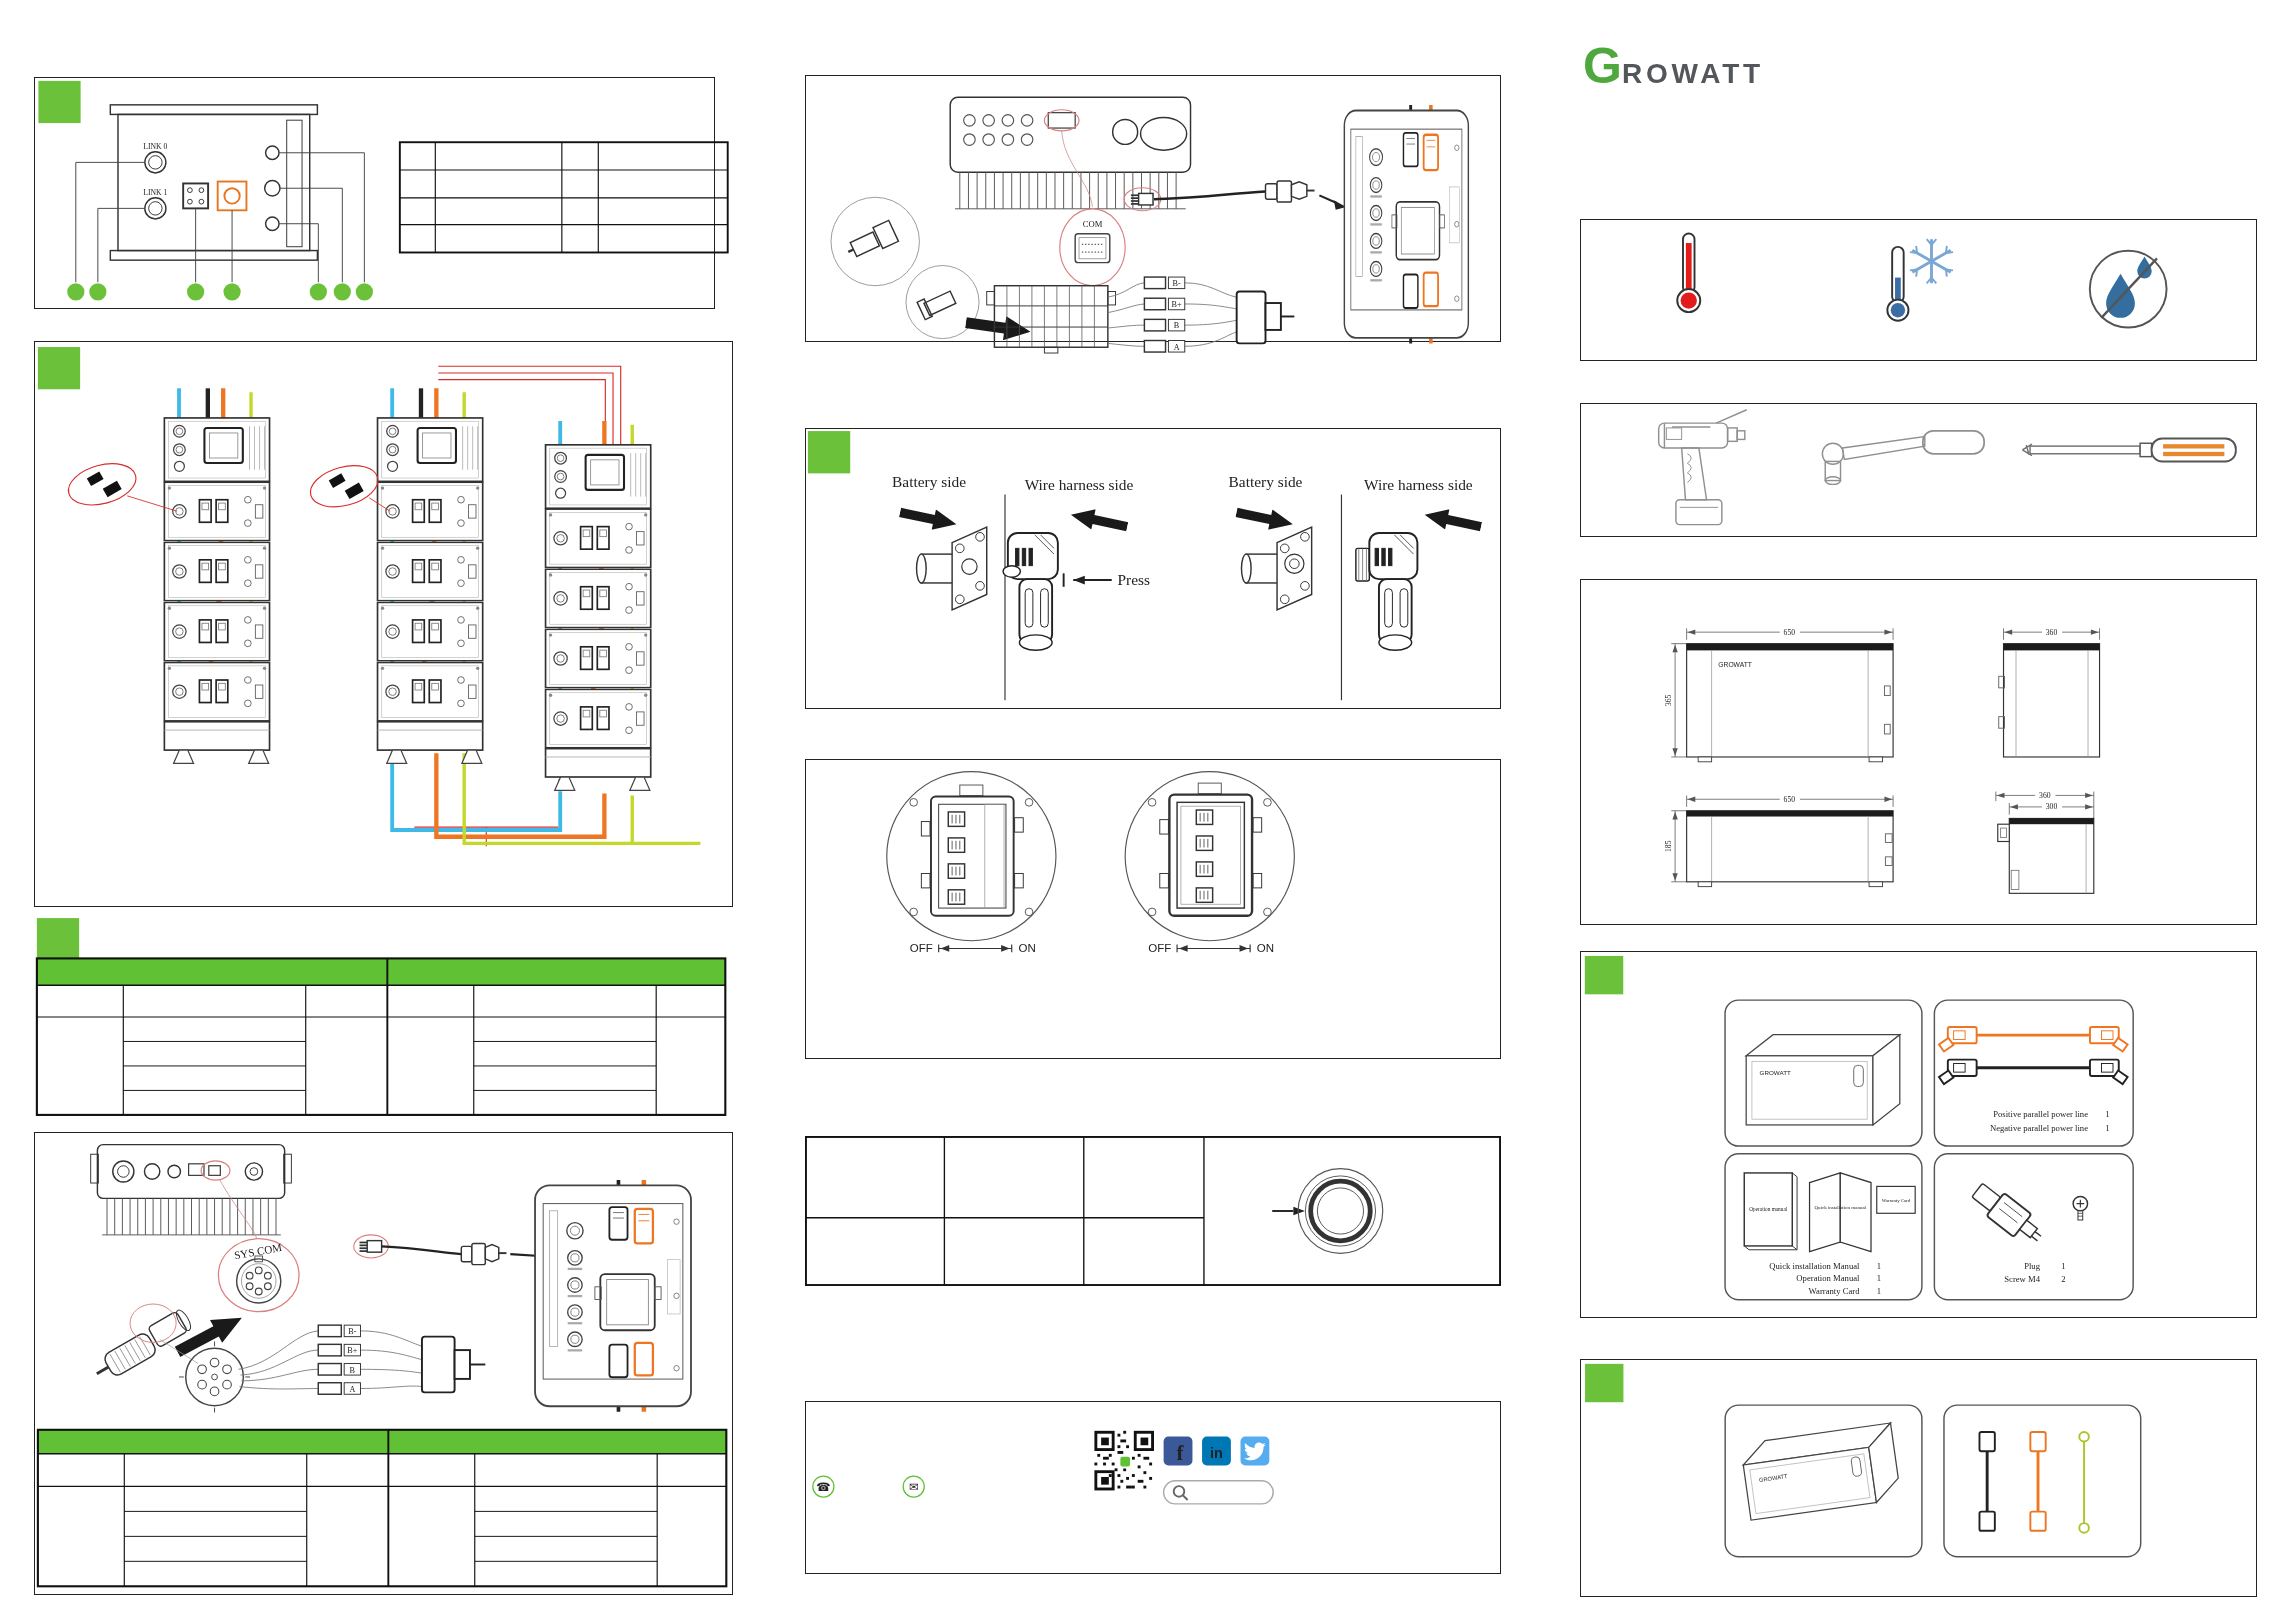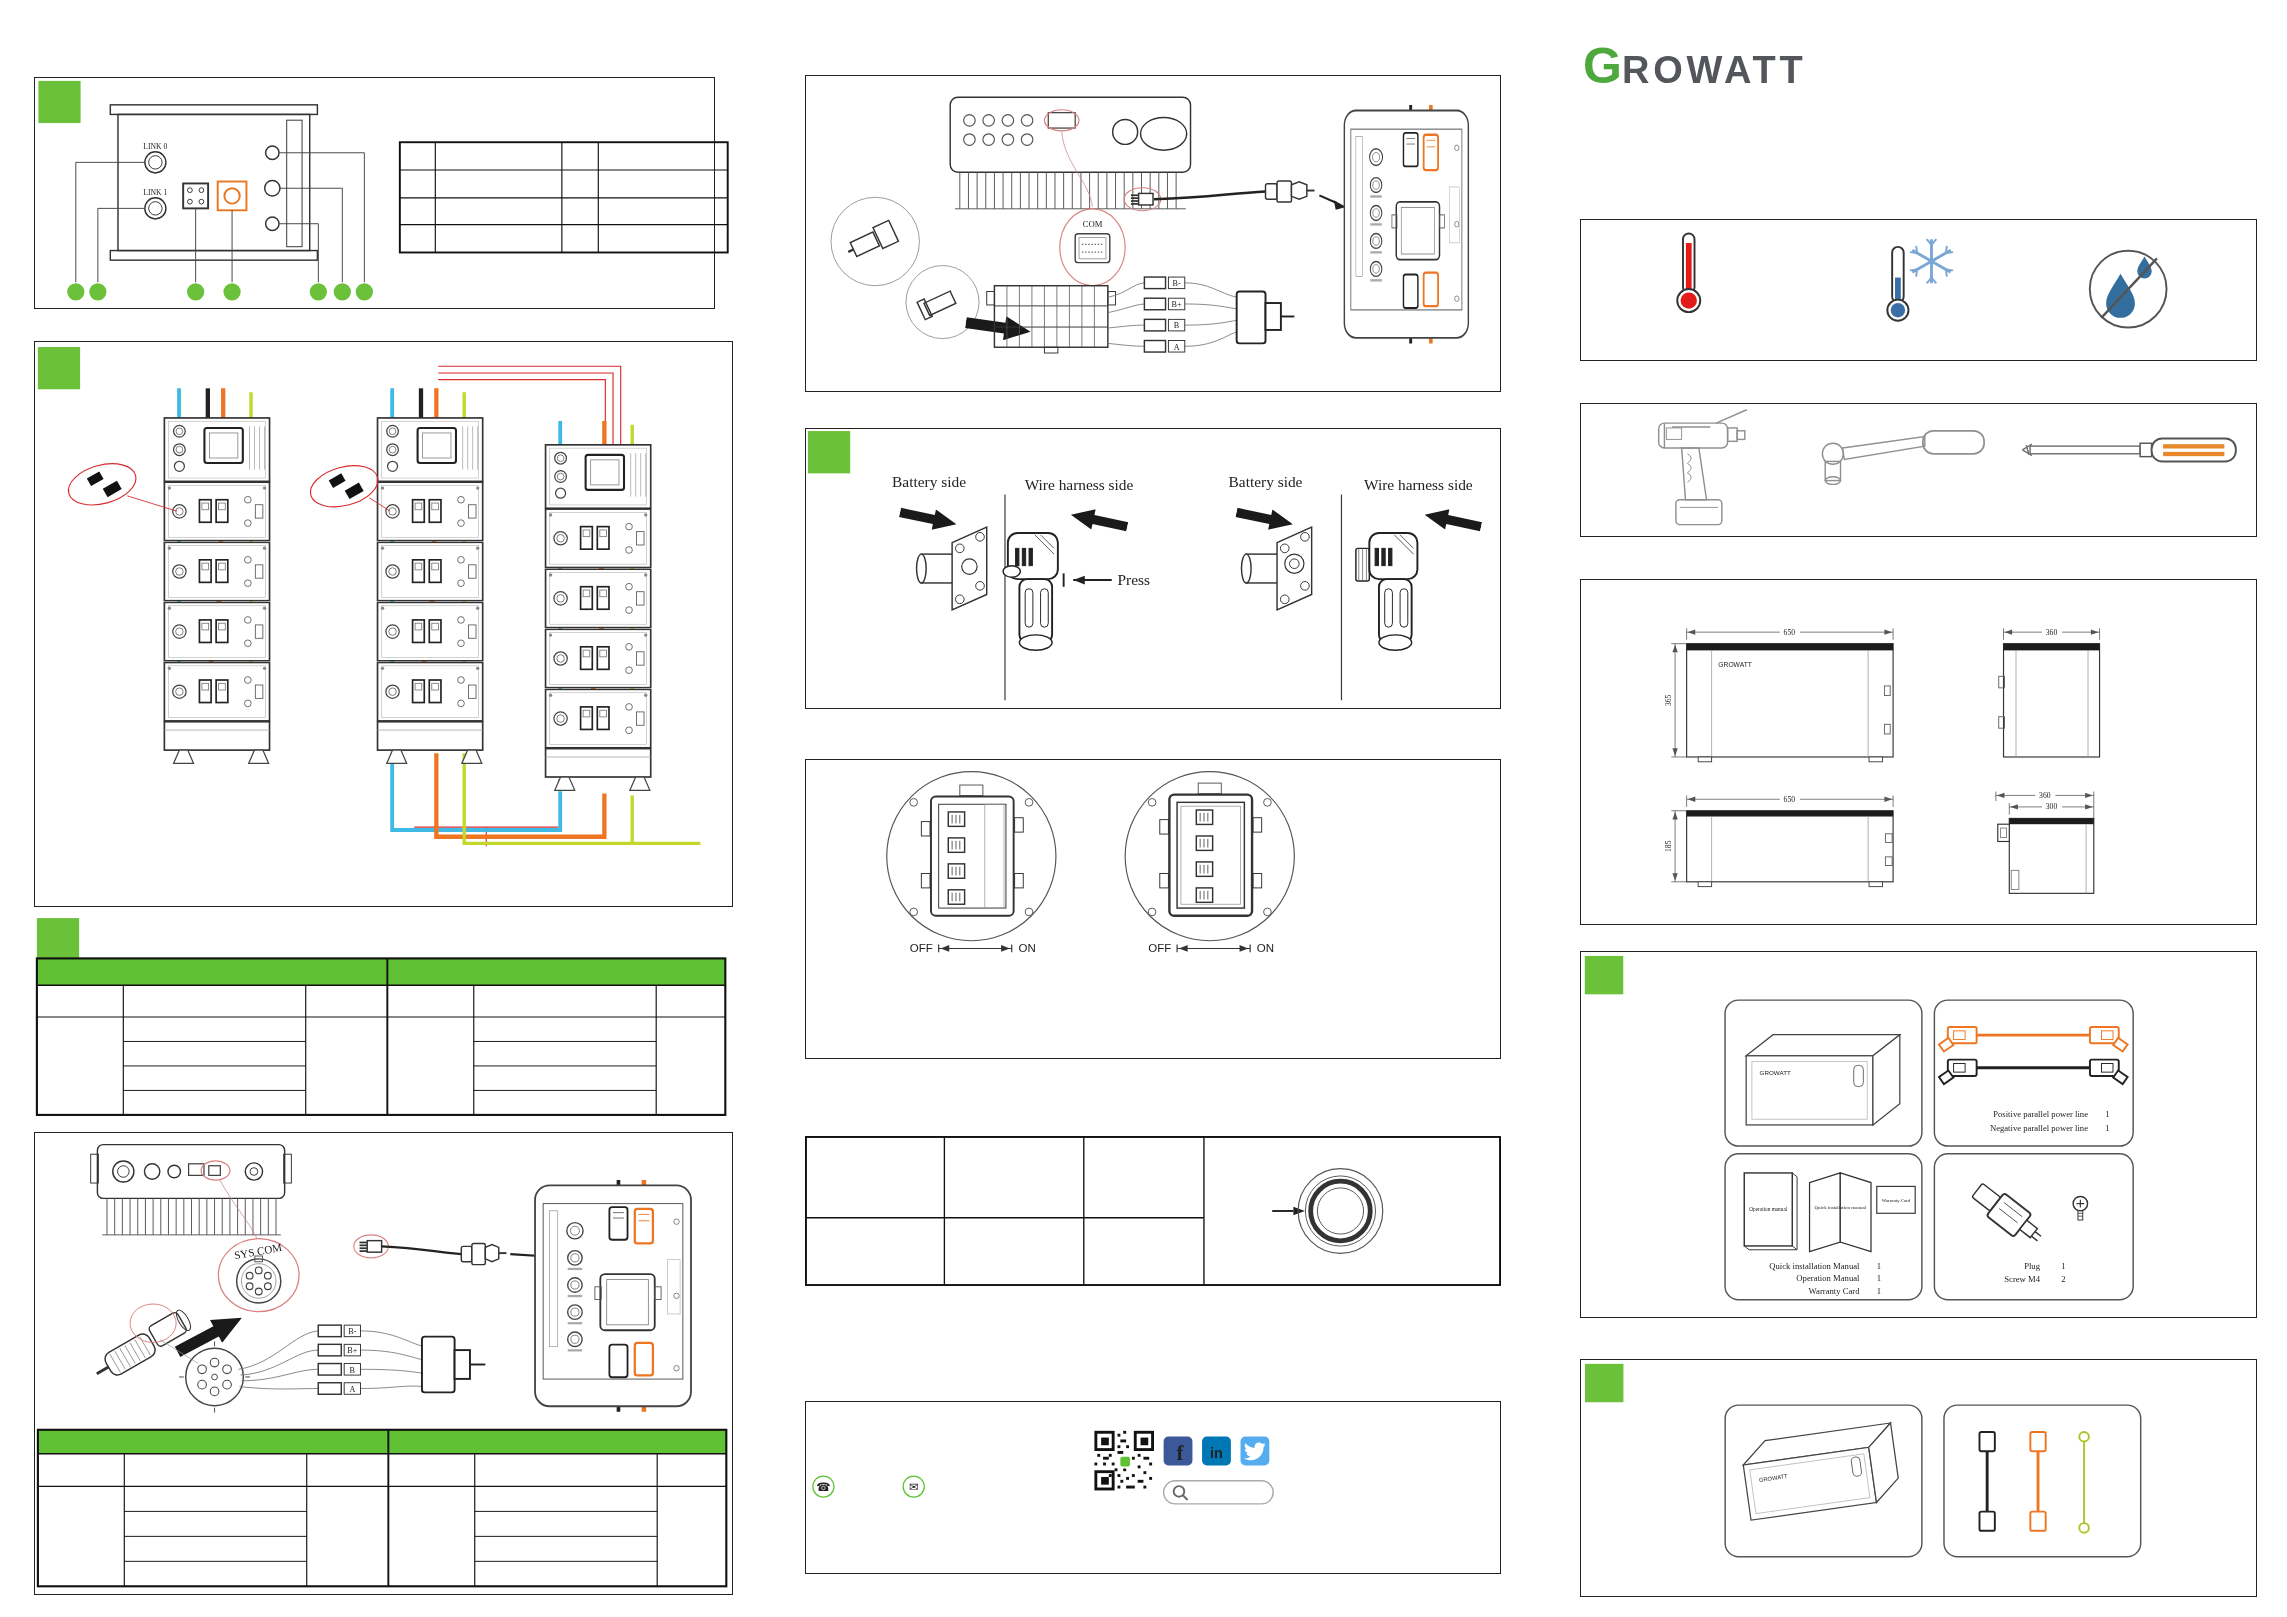--- a/index.html
+++ b/index.html
@@ -4,21 +4,21 @@
 <style>
   html,body{margin:0;padding:0;background:#fff;font-family:"Liberation Sans",sans-serif;}
   #root{position:relative;width:2287px;height:1618px;background:#fff;overflow:hidden;}
   .panel{position:absolute;border:1.5px solid #222;background:#fff;box-sizing:border-box;}
   .nopanel{position:absolute;box-sizing:border-box;}
   svg{position:absolute;left:0;top:0;}
   svg text{font-family:"Liberation Serif",serif;fill:#222;}
   .sans{font-family:"Liberation Sans",sans-serif;}
   .logo{position:absolute;left:1583px;top:37px;white-space:nowrap;}
   .logo-g{font-weight:bold;font-size:50px;color:#4FA83D;font-family:"Liberation Sans",sans-serif;}
-  .logo-rest{font-weight:bold;font-size:38px;color:#53565A;letter-spacing:3.8px;font-family:"Liberation Sans",sans-serif;}
+  .logo-rest{font-weight:bold;font-size:28px;color:#53565A;letter-spacing:3.8px;font-family:"Liberation Sans",sans-serif;}
   .search-input{position:absolute;left:1187px;top:1482px;width:83px;height:17.3px;border:none;outline:none;background:transparent;font-size:10.6px;}
 </style>
 </head>
 <body>
 
 <div id="root">
 
 <svg width="0" height="0" style="position:absolute" aria-hidden="true">
 <defs>
 <symbol id="fatarrow" viewBox="0 0 40 18">
@@ -341,21 +341,21 @@
       <path d="M3,368 H720" stroke-width="1.2"></path>
       <path d="M368,309 V472" stroke-width="2"></path>
       <path d="M93,334 V472 M283,334 V472 M458,334 V472 M648,334 V472" stroke-width="1.2"></path>
       <path d="M93,394 H283 M93,420 H283 M93,446 H283" stroke-width="1"></path>
       <path d="M458,394 H648 M458,420 H648 M458,446 H648" stroke-width="1"></path>
     </g>
   </g>
 </svg>
 </div>
 
-<div class="panel" style="left:805px;top:75px;width:696px;height:317px;text-align:center;">
+<div class="panel" style="left:805px;top:75px;width:696px;height:267px;text-align:center;">
 <svg width="696" height="281" viewBox="0 0 724 292">
   <g fill="none" stroke="#333" stroke-width="1.5">
     <rect x="150" y="22" width="250" height="78" rx="8"></rect>
     <g stroke="#555" stroke-width="1.2">
       <circle cx="170" cy="46" r="6"></circle>
             <circle cx="190" cy="46" r="6"></circle>
             <circle cx="210" cy="46" r="6"></circle>
             <circle cx="230" cy="46" r="6"></circle>
       <circle cx="170" cy="66" r="6"></circle>
             <circle cx="190" cy="66" r="6"></circle>

